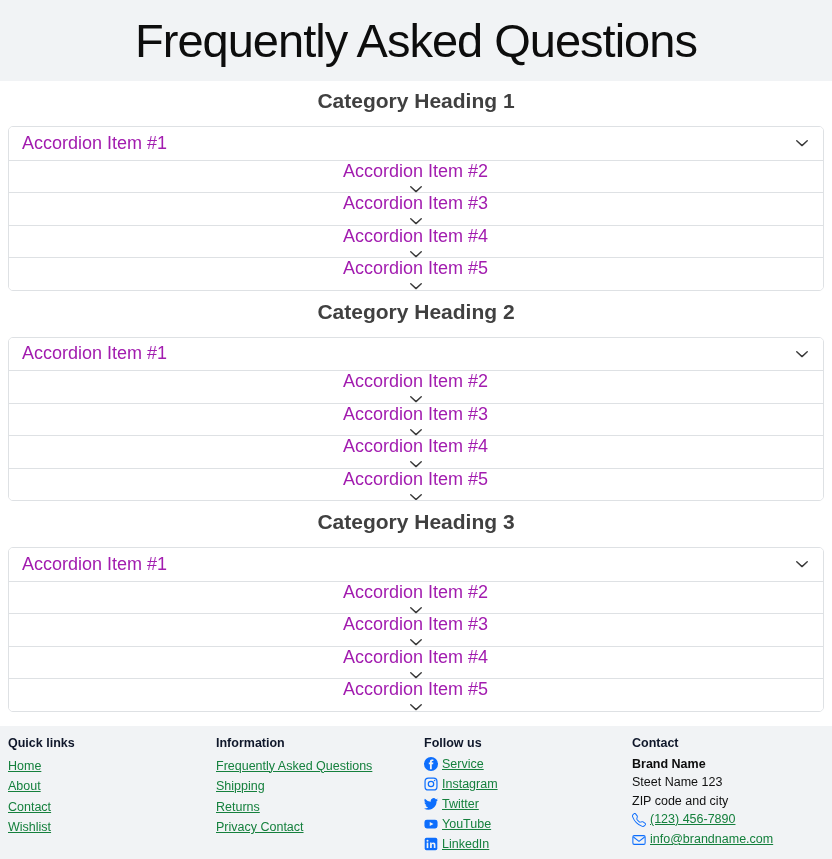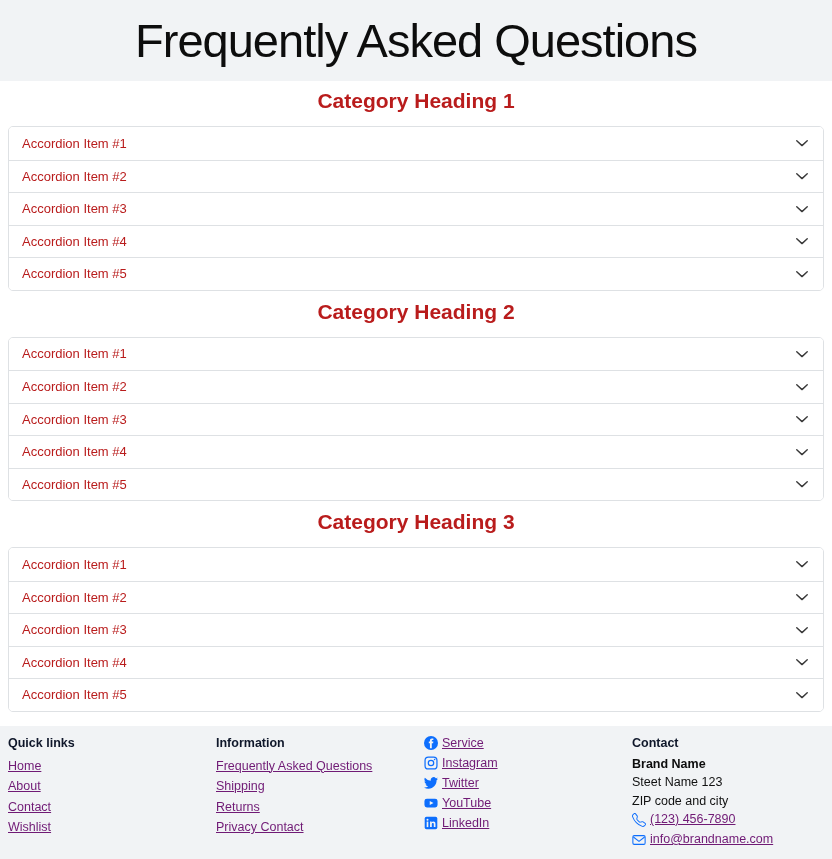--- a/index.html
+++ b/index.html
@@ -24,43 +24,43 @@
     font-weight: 300;
     letter-spacing: -1px;
     color: #0d0d0d;
   }
   
   .faq-section h2 {
     text-align: center;
     font-size: 21px;
     font-weight: 700;
     margin: 9px 0 13px 0;
-    color: #b91c1c;
+    color: #404040;
   }
   .faq-section:first-of-type h2 { margin-top: 8px; }
   .accordion {
     margin: 0 8px;
     border: 1px solid #dee1e4;
     border-radius: 5px;
     background: #ffffff;
     overflow: hidden;
   }
   .accordion-item {
     height: 32.5px;
     display: flex;
     align-items: center;
     justify-content: space-between;
     padding: 0 14px 0 13px;
     cursor: pointer;
     background: #ffffff;
   }
-  .accordion-item + .accordion-item { border-top: 1px solid #dee1e4; }
+  .accordion-item + .accordion-item { border-top: 1px solid #dee1e4; flex-direction: column; }
   .accordion-item .acc-label {
-    font-size: 13px;
-    color: #b91c1c;
+    font-size: 18px;
+    color: #a21caf;
   }
   .chev { display: inline-flex; }
   
   .page-footer {
     margin-top: 14px;
     background: #f1f3f5;
     padding: 10px 0 12px 8px;
     min-height: 119px;
     display: grid;
     grid-template-columns: repeat(4, 208px);
@@ -69,21 +69,21 @@
     margin: 0 0 7px 0;
     font-size: 12.5px;
     font-weight: 700;
     color: #0f172a;
   }
   .fcol a {
     display: inline-flex;
     align-items: center;
     gap: 4px;
     font-size: 12.5px;
-    color: #701a75;
+    color: #15803d;
     text-decoration: underline;
     font-weight: 400;
   }
   .fcol .frow { margin-bottom: 3.5px; line-height: 15px; }
   .fcol .ficon { display: inline-flex; width: 14px; height: 14px; flex: 0 0 14px; }
   .fcol .ficon svg { width: 14px; height: 14px; }
   .contact-line { font-size: 12.5px; line-height: 15px; margin-bottom: 3.5px; color: #111111; }
   .contact-brand { font-weight: 700; color: #0d0d0d; }
 </style>
 </head>
@@ -248,20 +248,21 @@
 
   <div class="fcol">
     <h3>Information</h3>
     <div class="frow"><a href="#">Frequently Asked Questions</a></div>
     <div class="frow"><a href="#">Shipping</a></div>
     <div class="frow"><a href="#">Returns</a></div>
     <div class="frow"><a href="#">Privacy Contact</a></div>
   </div>
 
   <div class="fcol">
+    <h3>Follow us</h3>
     <div class="frow">
       <a href="#">
         <span class="ficon">
             <svg viewBox="0 0 16 16">
               <circle cx="8" cy="8" r="8" fill="#0d6efd"></circle>
               <path d="M10.4 8.3H8.9V14H6.8V8.3H5.5V6.4h1.3V5.1c0-1.3.7-2.3 2.3-2.3h1.6v1.9H9.6c-.4 0-.7.2-.7.7v1h1.8z" fill="#f1f3f5"></path>
             </svg>
           </span>
         <span>Service</span>
       </a>

